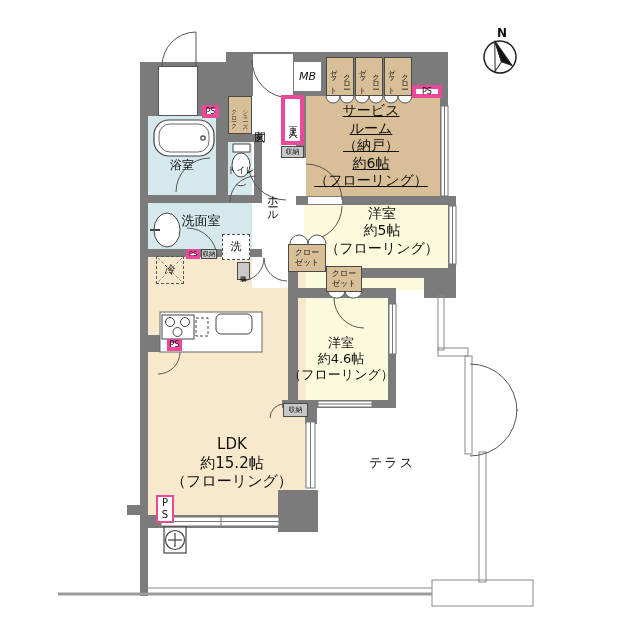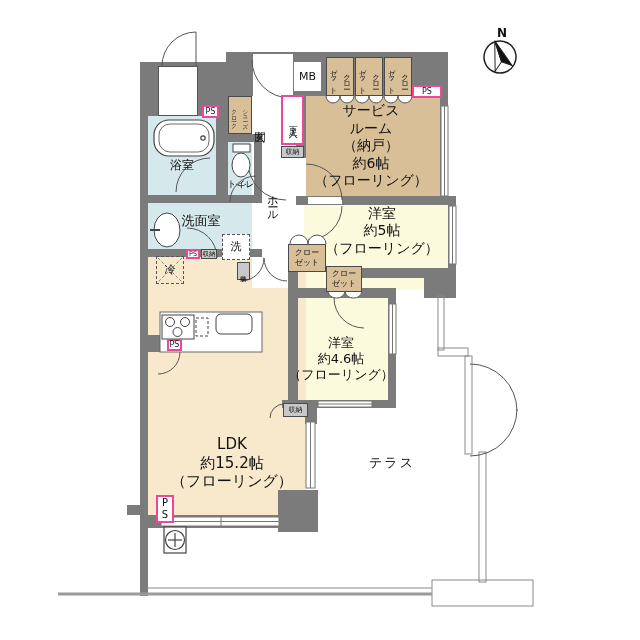--- a/index.html
+++ b/index.html
@@ -4,21 +4,21 @@
 <style>
   html,body{margin:0;padding:0;background:#fff;}
   #stage{position:relative;width:640px;height:640px;background:#fff;overflow:hidden;
          font-family:"DejaVu Sans",sans-serif;color:#111;}
   .abs{position:absolute;}
   .lbl{position:absolute;z-index:6;display:flex;align-items:center;justify-content:center;
        text-align:center;color:#111;line-height:1.25;}
   .pre{white-space:pre-line;}
   .v{writing-mode:vertical-rl;text-orientation:upright;letter-spacing:1px;}
   .v2{writing-mode:vertical-rl;text-orientation:upright;white-space:pre-line;letter-spacing:0;}
-  .box{box-sizing:border-box;border:2px solid #ec4899;background:#fff;}
+  .box{box-sizing:border-box;border:4px solid #ec4899;background:#fff;}
   .tanbox{box-sizing:border-box;border:1px solid #4a4a4a;background:#d8bf97;}
   .graybox{box-sizing:border-box;border:1px solid #4a4a4a;background:#c8c8c8;}
   .dashed{box-sizing:border-box;border:1px dashed #555;background:#fff;}
   svg{position:absolute;left:0;top:0;z-index:5;}
 </style>
 </head>
 <body>
 
 <div id="stage">
 
@@ -119,52 +119,52 @@
 
     <g transform="rotate(-18 500 57)">
       <circle cx="500" cy="57" r="16" fill="#fff" stroke="#222" stroke-width="1.5"></circle>
       <polygon points="500,40 491,69 500,62" fill="#fff" stroke="#222" stroke-width="1"></polygon>
       <polygon points="500,40 509,69 500,62" fill="#111" stroke="#222" stroke-width="1"></polygon>
     </g>
   </svg>
 
   <div class="lbl" style="left:494px;top:26px;width:16px;height:14px;font-size:12px;font-weight:bold;">N</div>
 
-  <div class="lbl box" style="left:294px;top:62px;width:27px;height:29px;font-size:11px;border:none;">MB</div>
+  <div class="lbl box" style="left:294px;top:62px;width:27px;height:29px;font-size:11px;border:none;font-style:italic;">MB</div>
 
   <div class="lbl tanbox v2" style="left:326px;top:57px;width:28px;height:39px;font-size:7.5px;line-height:1.8;">クロー
 ゼット</div>
   <div class="lbl tanbox v2" style="left:355px;top:57px;width:28px;height:39px;font-size:7.5px;line-height:1.8;">クロー
 ゼット</div>
   <div class="lbl tanbox v2" style="left:384px;top:57px;width:28px;height:39px;font-size:7.5px;line-height:1.8;">クロー
 ゼット</div>
 
   <div class="lbl box" style="left:412px;top:85px;width:30px;height:13px;font-size:8px;">PS</div>
   <div class="lbl box" style="left:202px;top:105px;width:17px;height:13px;font-size:8px;">PS</div>
 
   <div class="lbl tanbox v2" style="left:228px;top:96px;width:24px;height:38px;font-size:6px;line-height:1.9;color:#333;">シューズ
 クローク</div>
 
   <div class="lbl v" style="left:251px;top:101px;width:16px;height:44px;font-size:11px;">玄関</div>
   <div class="lbl box v" style="left:281px;top:95px;width:23px;height:50px;font-size:9px;">下足入</div>
   <div class="lbl graybox" style="left:281px;top:146px;width:23px;height:12px;font-size:7px;">収納</div>
   <div class="lbl v" style="left:264px;top:178px;width:16px;height:48px;font-size:11px;">ホール</div>
 
   <div class="lbl" style="left:160px;top:158px;width:44px;height:15px;font-size:12px;">浴室</div>
-  <div class="lbl" style="left:227px;top:165px;width:28px;height:12px;font-size:9px;margin-top:14px;">トイレ</div>
+  <div class="lbl" style="left:227px;top:165px;width:28px;height:12px;font-size:9px;">トイレ</div>
   <div class="lbl" style="left:176px;top:214px;width:50px;height:15px;font-size:13px;">洗面室</div>
 
   <div class="lbl dashed" style="left:222px;top:234px;width:28px;height:26px;font-size:11px;">洗</div>
   <div class="lbl graybox v2" style="left:237px;top:262px;width:13px;height:18px;font-size:6px;line-height:1.6;">収納</div>
   <div class="lbl dashed" style="left:156px;top:256px;width:28px;height:28px;font-size:11px;background:transparent;">冷</div>
   <div class="lbl box" style="left:186px;top:249px;width:14px;height:10px;font-size:6.5px;">PS</div>
   <div class="lbl graybox" style="left:201px;top:249px;width:16px;height:10px;font-size:6.5px;">収納</div>
   <div class="lbl box" style="left:167px;top:339px;width:15px;height:12px;font-size:8px;">PS</div>
 
-  <div class="lbl pre" style="left:304px;top:97px;width:134px;height:98px;font-size:14px;">サービス
+  <div class="lbl pre" style="left:304px;top:97px;width:134px;height:98px;font-size:14px;text-decoration:underline;">サービス
 ルーム
 （納戸）
 約6帖
 （フローリング）</div>
   <div class="lbl pre" style="left:312px;top:203px;width:140px;height:56px;font-size:14px;">洋室
 約5帖
 （フローリング）</div>
   <div class="lbl pre" style="left:278px;top:331px;width:126px;height:56px;font-size:13px;">洋室
 約4.6帖
 （フローリング）</div>

